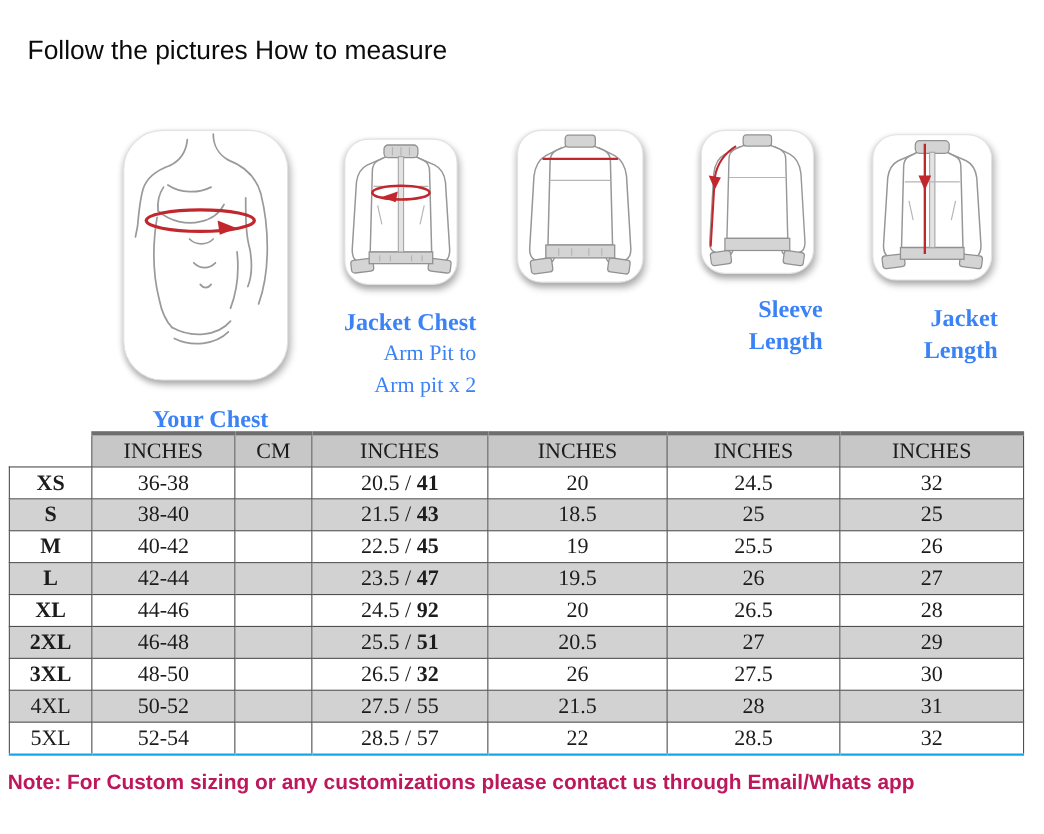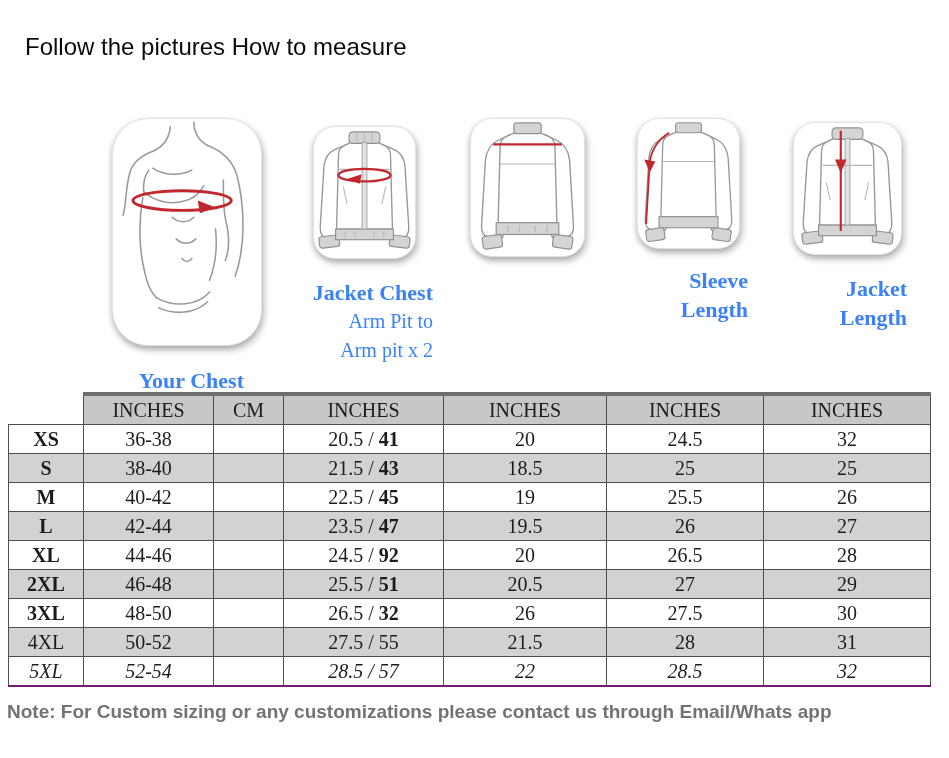--- a/index.html
+++ b/index.html
@@ -46,26 +46,26 @@
     text-align:center; padding:0; height:28px; line-height:28px;
     overflow:hidden; white-space:nowrap;
   }
   .size-table thead th{
     background:#c7c7c7; font-weight:normal;
     border:1px solid #4f4f4f; border-top:4px solid #6e6e6e;
   }
   .size-table thead th.corner{background:transparent; border:none;}
   .size-table tbody td{border:1px solid #4f4f4f; background:#ffffff;}
   .size-table tbody tr.shaded td{background:#d2d2d2;}
-  .size-table tbody tr:last-child td{border-bottom:2px solid #701a75;font-style:italic;}
+  .size-table tbody tr:last-child td{border-bottom:2px solid #0ea5e9;}
   .size-table td.bd, .size-table td b{font-weight:bold;}
   
   .note{
     position:absolute; left:7px; top:701px; width:940px;
-    font-size:19px; font-weight:bold; color:#737373;
+    font-size:19px; font-weight:bold; color:#be185d;
   }
   
   .sketch{stroke:#9a9a9a; stroke-width:1.6; fill:none; stroke-linecap:round;}
   .garment{stroke:#979797; stroke-width:1.4; fill:#ffffff;}
   .rib{fill:#d4d4d4; stroke:#919191; stroke-width:1.2;}
   .seam{stroke:#b5b5b5; stroke-width:1.1; fill:none;}
   .red-line{stroke:#c1272d; stroke-width:2.4; fill:none;}
   .red-fill{fill:#c1272d; stroke:none;}
 </style>
 </head>

